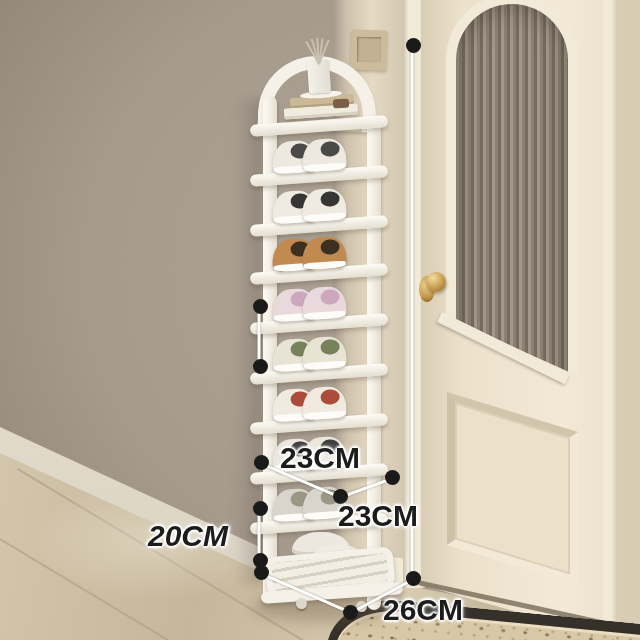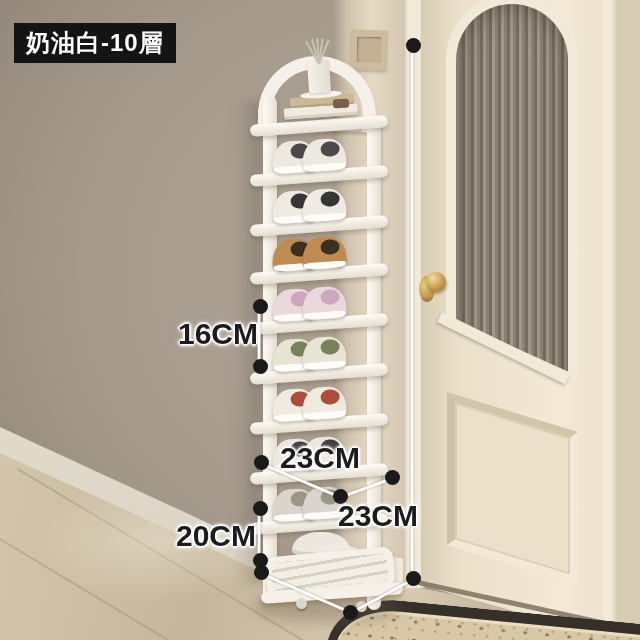--- a/index.html
+++ b/index.html
@@ -115,21 +115,21 @@
   
   .mline{height:3px;background:var(--line);border-radius:2px;transform-origin:0 50%;
     box-shadow:0 0 2px rgba(40,35,28,.45);}
   .mdot{width:15px;height:15px;border-radius:50%;background:var(--dot);}
   .mlabel{font-size:30px;font-weight:bold;color:var(--label);letter-spacing:0;white-space:nowrap;
     text-shadow:-2px 0 2px #fff,2px 0 2px #fff,0 -2px 2px #fff,0 2px 2px #fff,0 0 6px #fff;}
   .lab-16{left:150px;top:317px;width:108px;text-align:right;}
   .lab-160{left:417px;top:292px;}
   .lab-23a{left:280px;top:441px;}
   .lab-23b{left:338px;top:499px;}
-  .lab-20{left:148px;top:519px;width:108px;text-align:right;}
+  .lab-20{left:148px;top:519px;width:108px;text-align:left;font-style:italic;}
   .lab-27{left:227px;top:589px;}
   .lab-26{left:383px;top:593px;}
 
   
   .badge{left:14px;top:23px;background:var(--badge_bg);color:var(--badge_text);
     font-size:24px;font-weight:bold;padding:4px 12px;letter-spacing:1px;}
 </style>
 </head>
 <body>
 
@@ -274,19 +274,18 @@
       <div class="mdot" style="left: 405.5px; top: 570.5px;"></div>
       <div class="mdot" style="left: 253.5px; top: 454.5px;"></div>
       <div class="mdot" style="left: 332.5px; top: 488.5px;"></div>
       <div class="mdot" style="left: 384.5px; top: 469.5px;"></div>
       <div class="mdot" style="left: 252.5px; top: 500.5px;"></div>
       <div class="mdot" style="left: 252.5px; top: 552.5px;"></div>
       <div class="mdot" style="left: 253.5px; top: 564.5px;"></div>
       <div class="mdot" style="left: 342.5px; top: 604.5px;"></div>
     </div>
 
-  <div class="mlabel lab-16">16CM</div>
   <div class="mlabel lab-23a">23CM</div>
   <div class="mlabel lab-23b">23CM</div>
   <div class="mlabel lab-20">20CM</div>
-
-  <div class="badge">奶油白-10層</div>
+  <div class="mlabel lab-26">26CM</div>
+
 </div>
 
 </body></html>

